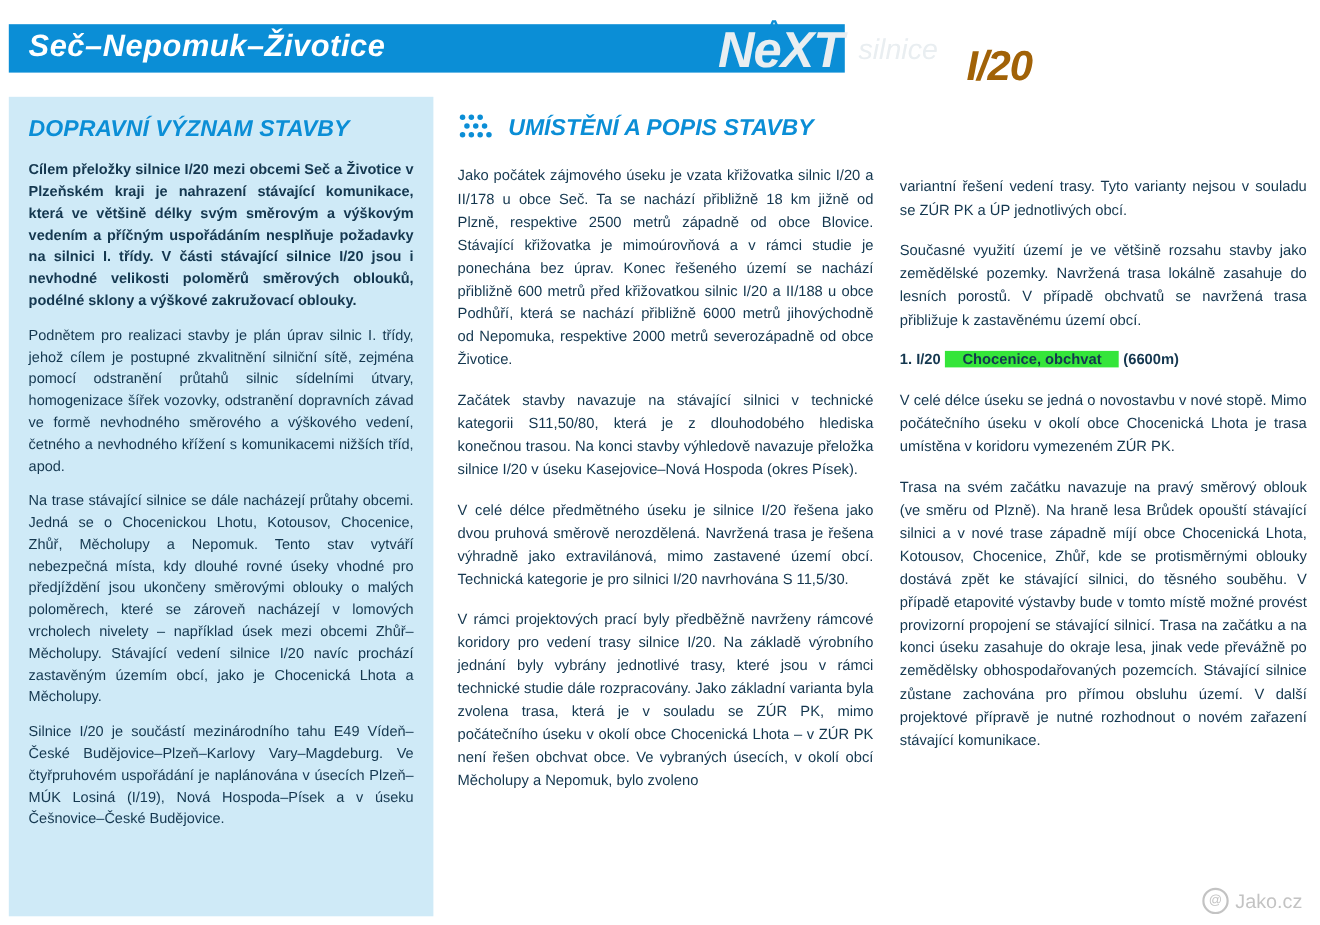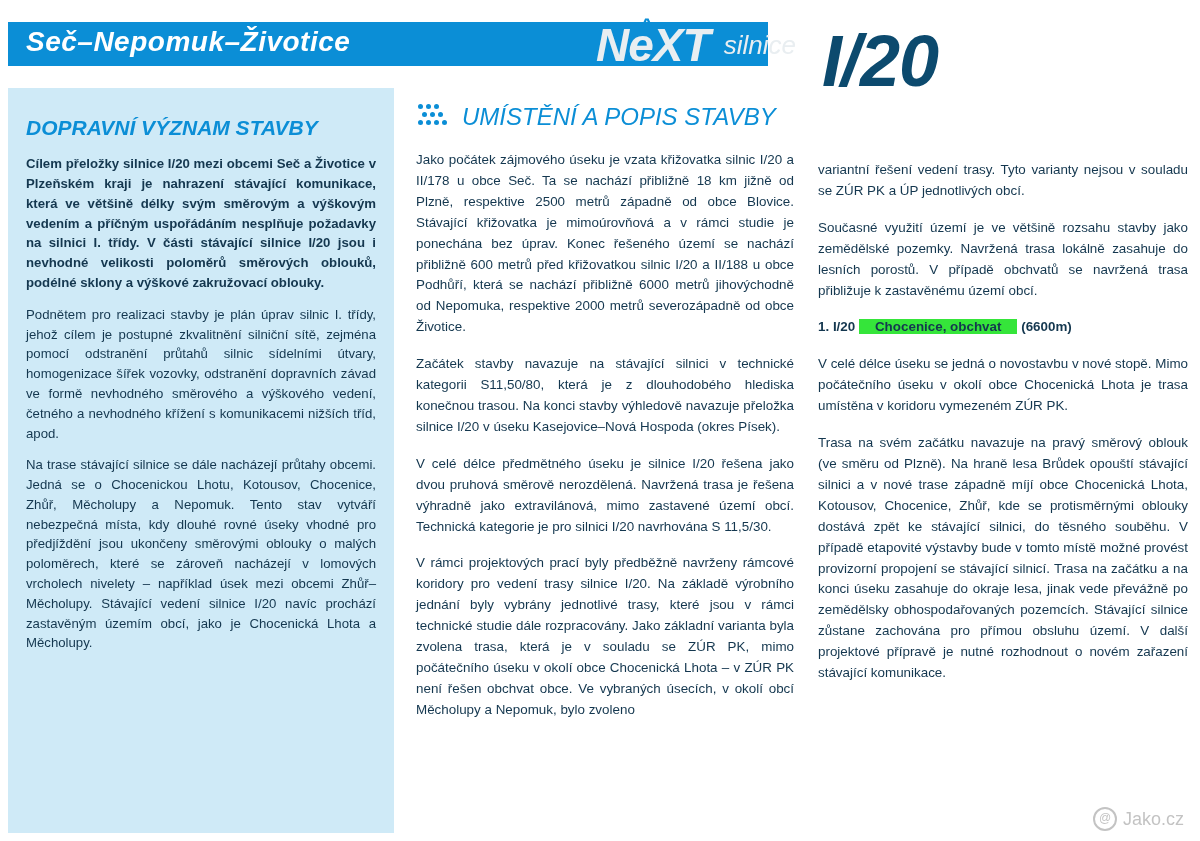--- a/index.html
+++ b/index.html
@@ -68,24 +68,24 @@
     color: #0b8ed6;
   }
   .brand-sub {
     font-size: 26px;
     font-style: italic;
     color: #e9eef1;
     margin-left: -6px;
     line-height: 1;
   }
   .brand-code {
-    font-size: 72px;
-    font-weight: bold;
-    font-style: italic;
-    color: #0c4a6e;
+    font-size: 38px;
+    font-weight: bold;
+    font-style: italic;
+    color: #a16207;
     line-height: 1;
     margin-left: 6px;
     letter-spacing: -1px;
     margin-top: 32px;
   }
 
   
   .col-left {
     position: absolute;
     left: 8px;
@@ -95,21 +95,21 @@
     background: #cfeaf7;
     padding: 14px 18px 0 18px;
     box-sizing: border-box;
   }
   .left-title {
     color: #0b8ed6;
     font-size: 21px;
     font-weight: bold;
     font-style: italic;
     line-height: 1.15;
-    margin: 14px 0 14px 0;
+    margin: 4px 0 14px 0;
   }
   .left-lead {
     font-size: 13.2px;
     font-weight: bold;
     color: #14374f;
     line-height: 1.5;
     text-align: justify;
     margin-bottom: 12px;
   }
   .left-p {
@@ -149,22 +149,22 @@
   .dots i {
     position: absolute;
     width: 5px;
     height: 5px;
     border-radius: 50%;
     background: #0b8ed6;
     display: block;
   }
   .mid-title {
     color: #0b8ed6;
-    font-size: 24px;
-    font-weight: normal;
+    font-size: 21px;
+    font-weight: bold;
     font-style: italic;
     white-space: nowrap;
   }
   .body-p {
     font-size: 13.4px;
     color: #14374f;
     line-height: 1.56;
     text-align: justify;
     margin: 16px 0 16px 0;
   }
@@ -218,20 +218,21 @@
     <div class="brand-sub">silnice</div>
     <div class="brand-code">I/20</div>
   </div>
 </div>
 
 <div class="col-left">
   <div class="left-title">DOPRAVNÍ VÝZNAM STAVBY</div>
   <div class="left-lead">Cílem přeložky silnice I/20 mezi obcemi Seč a Životice v Plzeňském kraji je nahrazení stávající komunikace, která ve většině délky svým směrovým a výškovým vedením a příčným uspořádáním nesplňuje požadavky na silnici I. třídy. V části stávající silnice I/20 jsou i nevhodné velikosti poloměrů směrových oblouků, podélné sklony a výškové zakružovací oblouky.</div>
   <div class="left-p">Podnětem pro realizaci stavby je plán úprav silnic I. třídy, jehož cílem je postupné zkvalitnění silniční sítě, zejména pomocí odstranění průtahů silnic sídelními útvary, homogenizace šířek vozovky, odstranění dopravních závad ve formě nevhodného směrového a výškového vedení, četného a nevhodného křížení s komunikacemi nižších tříd, apod.</div>
   <div class="left-p">Na trase stávající silnice se dále nacházejí průtahy obcemi. Jedná se o Chocenickou Lhotu, Kotousov, Chocenice, Zhůř, Měcholupy a Nepomuk. Tento stav vytváří nebezpečná místa, kdy dlouhé rovné úseky vhodné pro předjíždění jsou ukončeny směrovými oblouky o malých poloměrech, které se zároveň nacházejí v lomových vrcholech nivelety – například úsek mezi obcemi Zhůř–Měcholupy. Stávající vedení silnice I/20 navíc prochází zastavěným územím obcí, jako je Chocenická Lhota a Měcholupy.</div>
+  <div class="left-p">Silnice I/20 je součástí mezinárodního tahu E49 Vídeň– České Budějovice–Plzeň–Karlovy Vary–Magdeburg. Ve čtyřpruhovém uspořádání je naplánována v úsecích Plzeň–MÚK Losiná (I/19), Nová Hospoda–Písek a v úseku Češnovice–České Budějovice.</div>
 </div>
 
 <div class="col-mid">
   <div class="section-head">
     <span class="dots">
       <i style="left:2px;  top:2px;"></i>
       <i style="left:10px; top:2px;"></i>
       <i style="left:18px; top:2px;"></i>
       <i style="left:6px;  top:10px;"></i>
       <i style="left:14px; top:10px;"></i>

